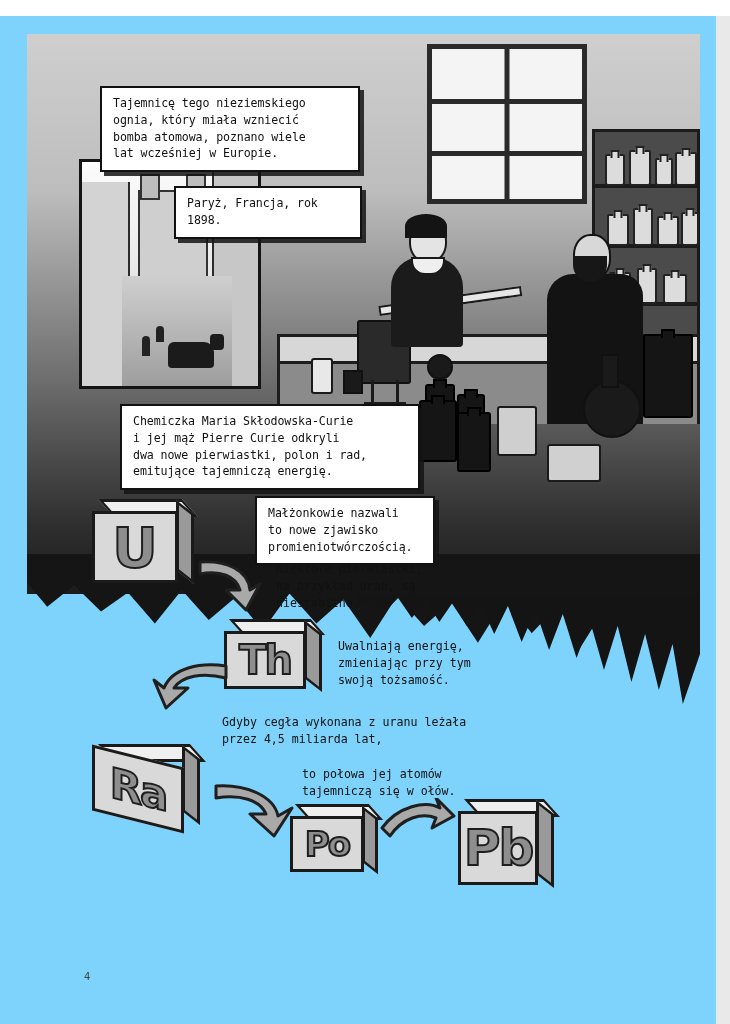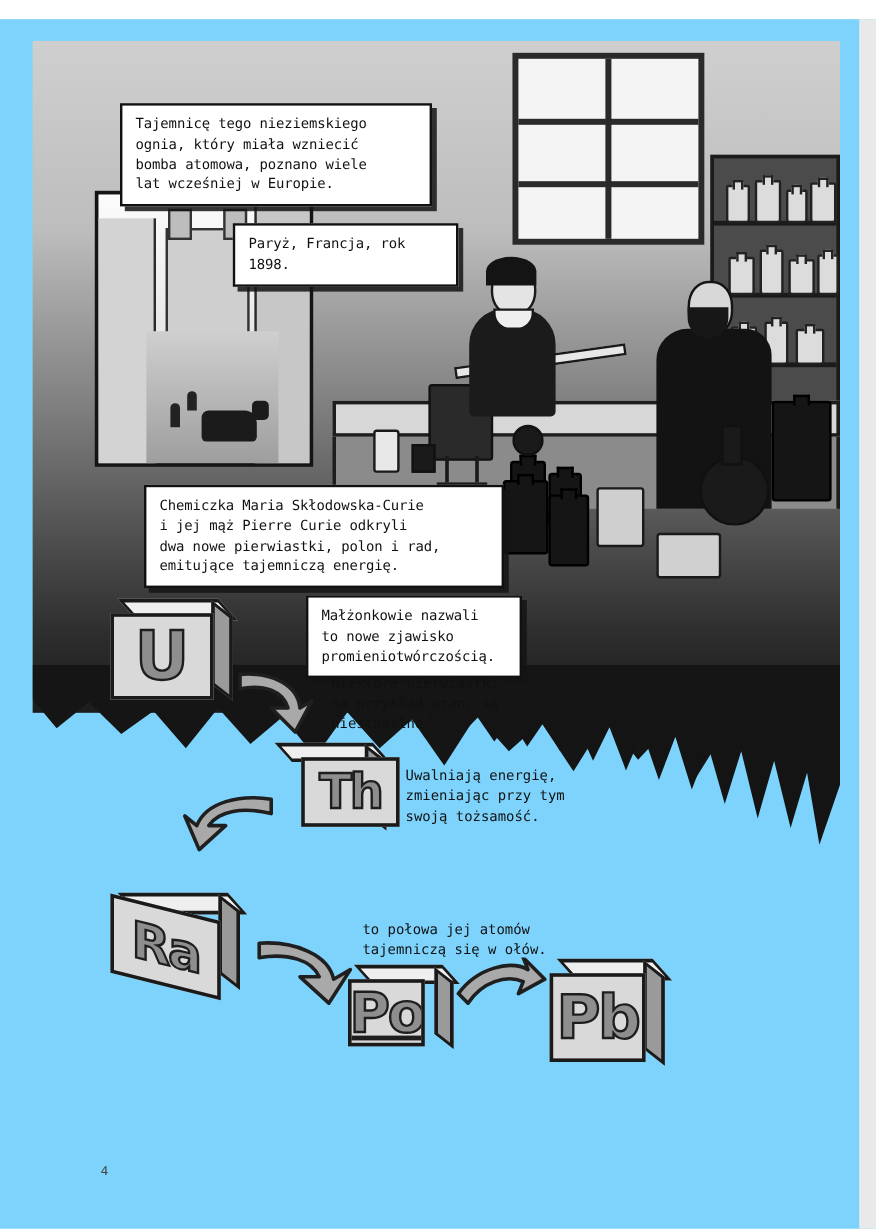--- a/index.html
+++ b/index.html
@@ -445,21 +445,21 @@
       <div class="horse"></div>
     </div>
 
   </div>
 
   <div class="caption" style="left:100px; top:70px; width:260px;">Tajemnicę tego nieziemskiego
 ognia, który miała wzniecić
 bomba atomowa, poznano wiele
 lat wcześniej w Europie.</div>
 
-  <div class="caption" style="left:174px; top:170px; width:188px;margin-left:20px;">Paryż, Francja, rok 1898.</div>
+  <div class="caption" style="left:174px; top:170px; width:188px;">Paryż, Francja, rok 1898.</div>
 
   <div class="caption" style="left:120px; top:388px; width:300px;">Chemiczka Maria Skłodowska-Curie
 i jej mąż Pierre Curie odkryli
 dwa nowe pierwiastki, polon i rad,
 emitujące tajemniczą energię.</div>
 
   <div class="caption" style="left:255px; top:480px; width:180px;">Małżonkowie nazwali
 to nowe zjawisko
 promieniotwórczością.</div>
 
@@ -468,20 +468,24 @@
               line-height:1.45; color:#111; white-space:pre-line;">Uwalniają energię,
 zmieniając przy tym
 swoją tożsamość.</div>
 
   <div style="position:absolute; left:276px; top:545px; width:230px;
               font-family:'DejaVu Sans Mono', monospace; font-size:11.6px;
               line-height:1.45; color:#111; white-space:pre-line;">Niektóre pierwiastki,
 na przykład uran, są
 niestabilne.</div>
 
+  <div style="position:absolute; left:222px; top:698px; width:320px;
+              font-family:'DejaVu Sans Mono', monospace; font-size:11.6px;
+              line-height:1.45; color:#111; white-space:pre-line;">Gdyby cegła wykonana z uranu leżała
+przez 4,5 miliarda lat,</div>
 
   <div style="position:absolute; left:302px; top:750px; width:250px;
               font-family:'DejaVu Sans Mono', monospace; font-size:11.6px;
               line-height:1.45; color:#111; white-space:pre-line;">to połowa jej atomów
 tajemniczą się w ołów.</div>
 
 
   <div class="elem" style="left:92px; top:495px; width:96px; height:74px;">
     <div class="top" style="left:14px; top:-12px; width:84px; height:18px; transform:skewX(42deg);"></div>
     <div class="side" style="left:84px; top:-4px; width:18px; height:70px; transform:skewY(38deg);"></div>
@@ -490,21 +494,21 @@
 
   <div class="arrow" style="left:196px; top:540px;">
     <svg width="70" height="58" viewBox="0 0 70 58">
       <path d="M4,6 C30,4 52,14 54,34 L64,28 L50,54 L30,34 L44,34 C40,20 24,14 4,18 Z" fill="#a9a9a9" stroke="#1f1f1f" stroke-width="3" stroke-linejoin="round"></path>
     </svg>
   </div>
 
   <div class="elem" style="left:224px; top:615px; width:96px; height:62px;">
     <div class="top" style="left:12px; top:-12px; width:82px; height:16px; transform:skewX(42deg);"></div>
     <div class="side" style="left:80px; top:-4px; width:18px; height:58px; transform:skewY(38deg);"></div>
-    <div class="face" style="width:82px; height:58px; font-size:40px; letter-spacing:-2px;margin-left:27px;">Th</div>
+    <div class="face" style="width:82px; height:58px; font-size:40px; letter-spacing:-2px;">Th</div>
   </div>
 
   <div class="arrow" style="left:150px; top:640px;">
     <svg width="80" height="56" viewBox="0 0 80 56">
       <path d="M76,10 C50,6 22,12 14,32 L4,24 L16,52 L38,32 L24,32 C32,20 52,16 76,22 Z" fill="#a9a9a9" stroke="#1f1f1f" stroke-width="3" stroke-linejoin="round"></path>
     </svg>
   </div>
 
   <div class="elem" style="left:92px; top:740px; width:110px; height:72px;">
     <div class="top" style="left:14px; top:-12px; width:92px; height:18px; transform:skewX(42deg);"></div>
@@ -514,21 +518,21 @@
 
   <div class="arrow" style="left:212px; top:762px;">
     <svg width="86" height="62" viewBox="0 0 86 62">
       <path d="M4,8 C34,6 62,18 66,38 L80,30 L62,58 L38,36 L54,36 C48,22 28,16 4,20 Z" fill="#a9a9a9" stroke="#1f1f1f" stroke-width="3" stroke-linejoin="round"></path>
     </svg>
   </div>
 
   <div class="elem" style="left:290px; top:800px; width:86px; height:62px;">
     <div class="top" style="left:12px; top:-12px; width:74px; height:16px; transform:skewX(42deg);"></div>
     <div class="side" style="left:72px; top:-4px; width:16px; height:56px; transform:skewY(38deg);"></div>
-    <div class="face" style="width:64px; height:56px; font-size:46px; letter-spacing:-2px;text-decoration:underline;">Po</div>
+    <div class="face" style="width:74px; height:56px; font-size:34px; letter-spacing:-2px;">Po</div>
   </div>
 
   <div class="arrow" style="left:378px; top:782px;">
     <svg width="78" height="54" viewBox="0 0 78 54">
       <path d="M4,30 C20,8 48,2 62,10 L58,0 L76,18 L54,30 L58,20 C44,14 24,20 12,38 Z" fill="#a9a9a9" stroke="#1f1f1f" stroke-width="3" stroke-linejoin="round"></path>
     </svg>
   </div>
 
   <div class="elem" style="left:458px; top:795px; width:96px; height:78px;text-align:center;">
     <div class="top" style="left:14px; top:-12px; width:80px; height:18px; transform:skewX(42deg);"></div>

